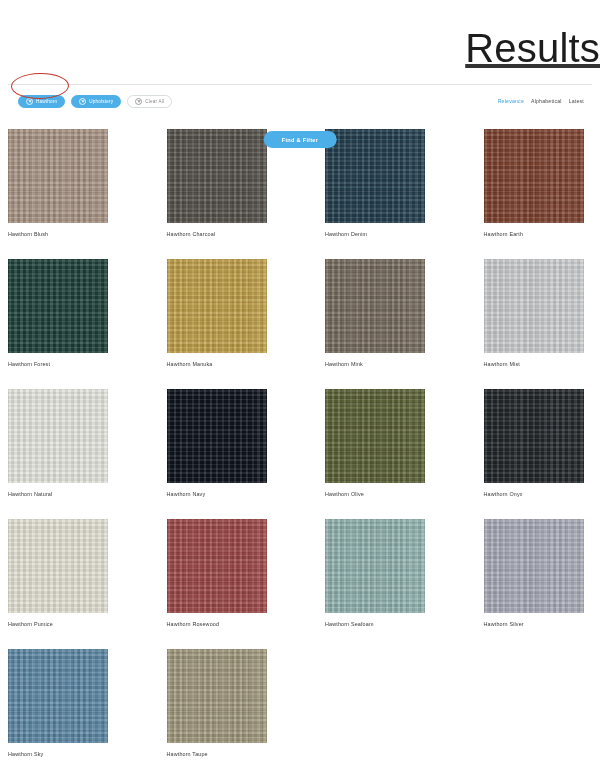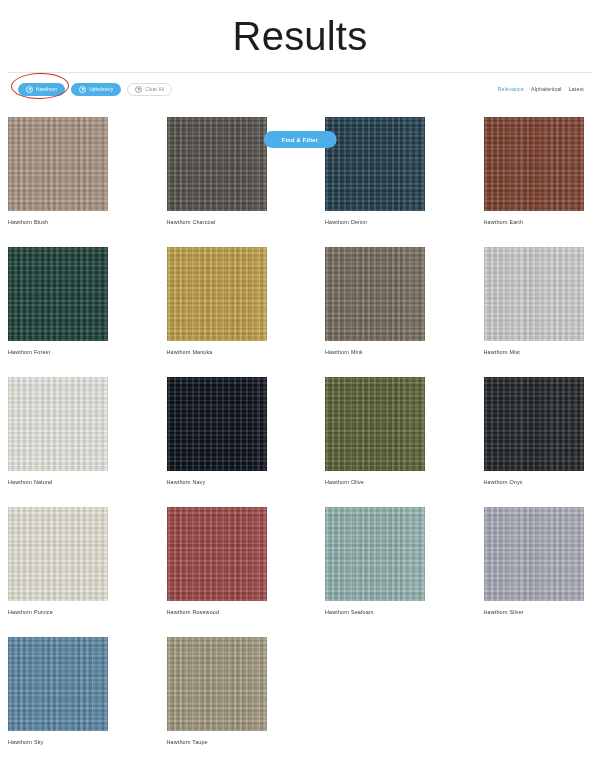--- a/index.html
+++ b/index.html
@@ -11,23 +11,24 @@
     height: 783px;
     background: #ffffff;
     font-family: "Liberation Sans", sans-serif;
     color: #333333;
     overflow: hidden;
     position: relative;
   }
 
   
   .page-header {
-    padding-top: 12px;
+    padding-top: 24px;
     padding-bottom: 12px;
-    text-align: center;
+    text-align: right;
+    text-decoration: underline;
   }
   .page-title {
     font-size: 40px;
     font-weight: 400;
     letter-spacing: 0.2px;
     color: #1d1d1d;
     line-height: 48px;
     margin: 0;
   }
 

